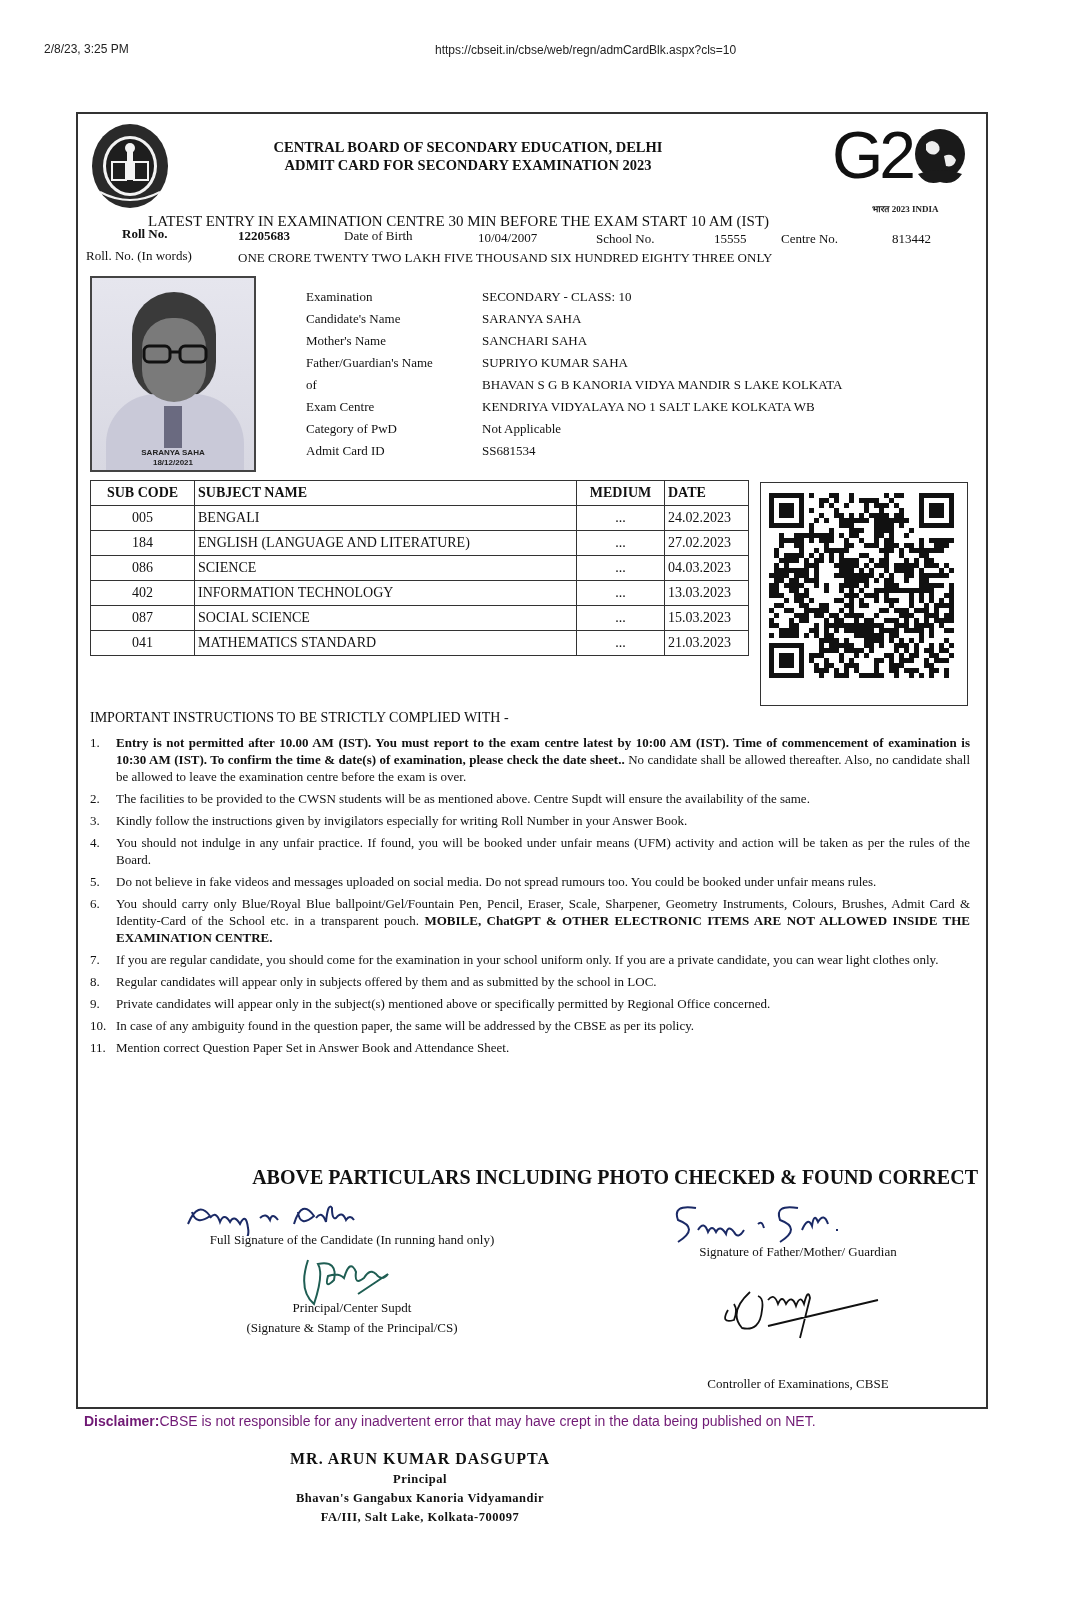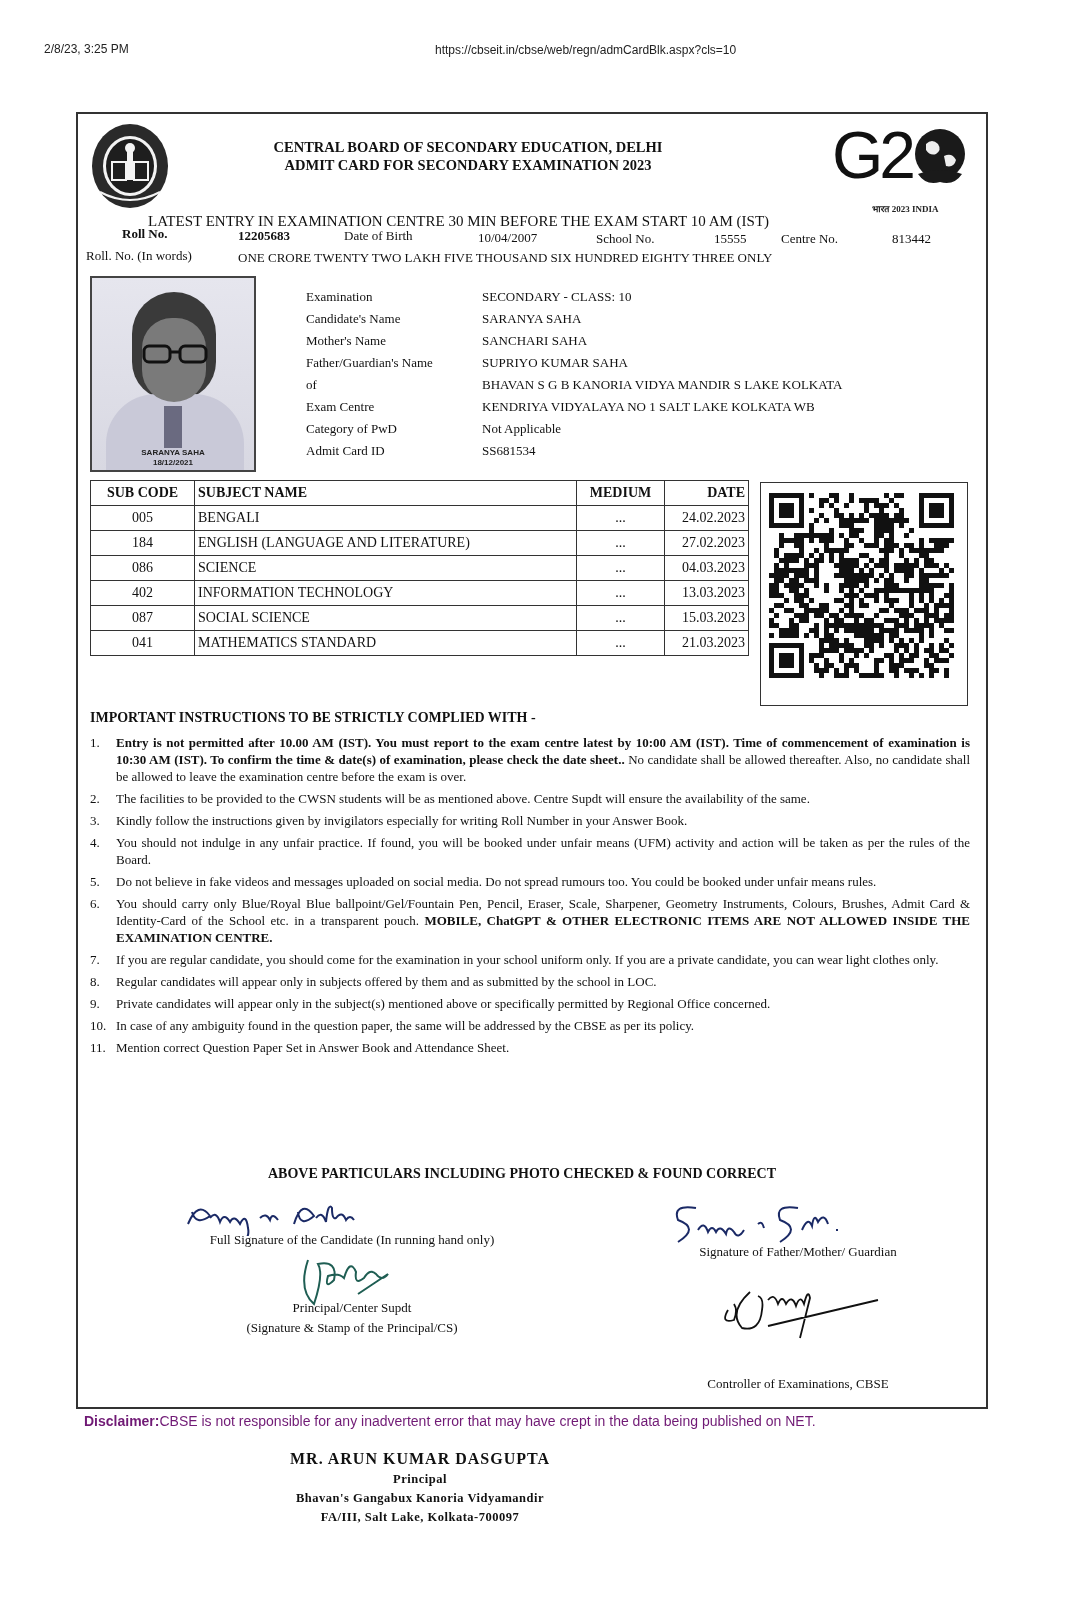--- a/index.html
+++ b/index.html
@@ -35,32 +35,32 @@
   .details { position: absolute; left: 228px; top: 172px; font-size: 13px; line-height: 22px; color: #111; }
   .details .row { display: flex; }
   .details .lbl { width: 176px; }
 
   table.subjects { position: absolute; left: 12px; top: 366px; border-collapse: collapse; font-size: 14px; color: #111; border-radius: 17px; }
   table.subjects th, table.subjects td { border: 1.5px solid #333; height: 25px; padding: 0 3px; }
   table.subjects th { font-weight: bold; font-size: 14px; }
   .c-code { width: 104px; text-align: center; }
   .c-name { width: 382px; text-align: left; }
   .c-med  { width: 88px; text-align: center; }
-  .c-date { width: 84px; text-align: right; margin-left: 44px; }
+  .c-date { width: 84px; text-align: left; margin-left: 44px; }
 
   .qr { position: absolute; left: 682px; top: 368px; width: 208px; height: 224px; border: 1.5px solid #333; }
   .qr svg { position: absolute; left: 8px; top: 10px; }
 
-  .instr-title { position: absolute; left: 12px; top: 596px; font-weight: bold; font-size: 14px; color: #111; }
+  .instr-title { position: absolute; left: 12px; top: 596px; font-weight: normal; font-size: 14px; color: #111; }
   .instr { position: absolute; left: 12px; top: 620px; width: 880px; font-size: 13px; line-height: 17px; color: #111; }
   .instr .item { display: flex; margin-bottom: 5px; }
   .instr .num { width: 26px; flex: none; }
   .instr .txt { flex: 1; text-align: justify; }
 
-  .checked { position: absolute; left: 0; width: 100%; top: 1052px; text-align: center; font-weight: bold; font-size: 14px; color: #111; padding-right: 20px; }
+  .checked { position: absolute; left: 0; width: 100%; top: 1052px; text-align: right; font-weight: bold; font-size: 20px; color: #111; padding-right: 8px; }
 
   .sig { position: absolute; font-size: 13px; color: #111; text-align: center; }
   .handsig { position: absolute; }
 
   .disclaimer { position: absolute; left: 84px; top: 1413px; font-family: "Liberation Sans", sans-serif; font-size: 14px; color: #701a75; white-space: nowrap; }
   .stamp { position: absolute; left: 230px; top: 1448px; width: 380px; text-align: center; color: #111; }
   .stamp .s1 { font-weight: bold; font-size: 16px; letter-spacing: 1px; line-height: 22px; }
   .stamp .s2, .stamp .s3, .stamp .s4 { font-weight: bold; font-size: 12.5px; line-height: 19px; letter-spacing: 0.5px; }
 </style>
 </head>

